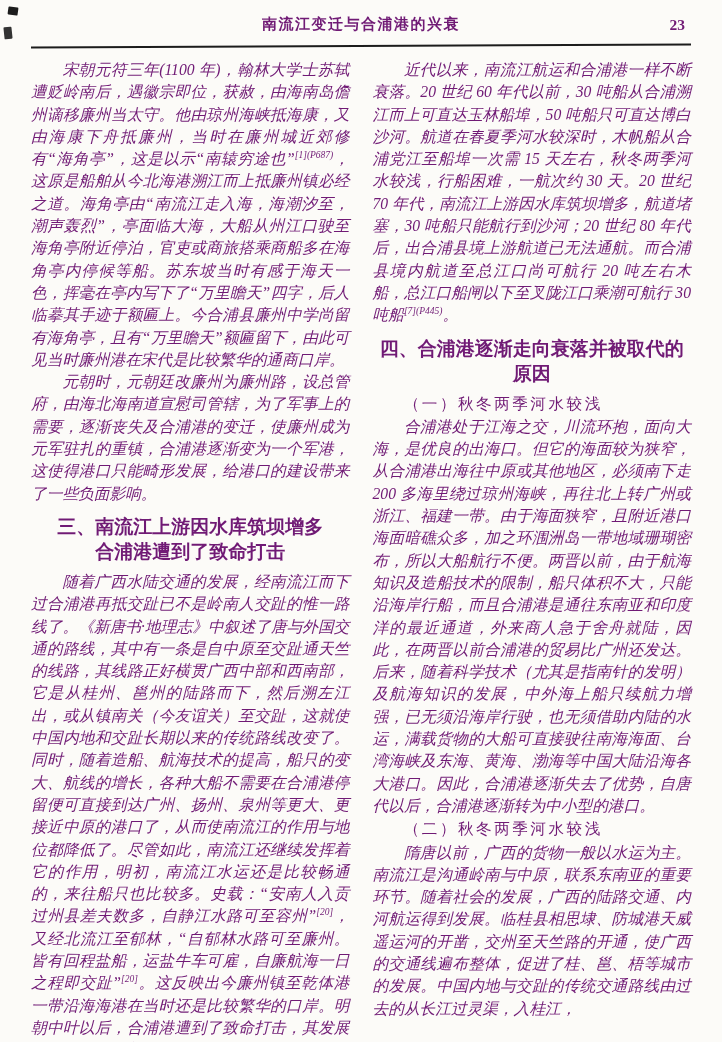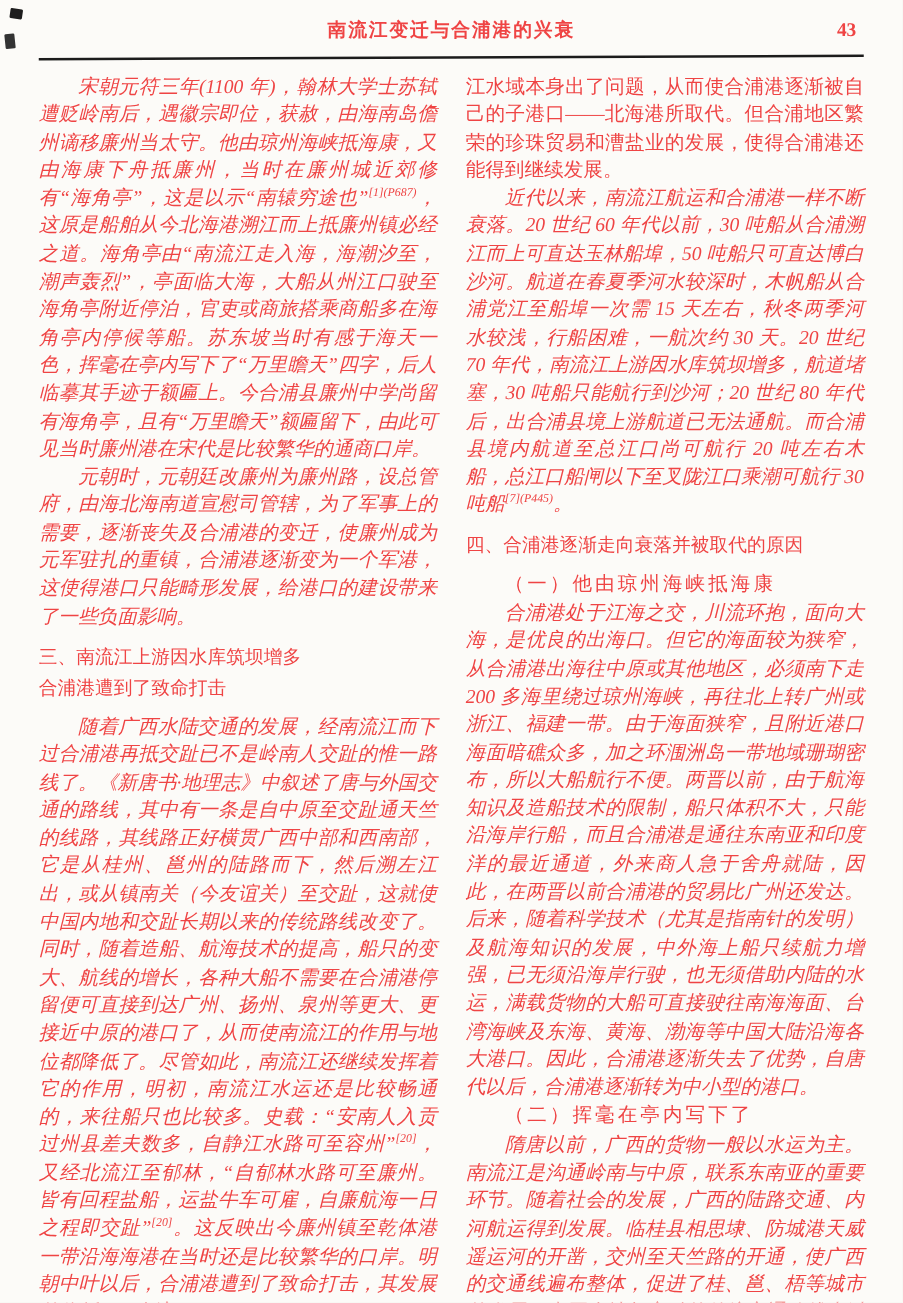--- a/index.html
+++ b/index.html
@@ -6,21 +6,21 @@
   body {
     width: 722px; height: 1042px;
     background: #efeeea;
     font-family: "Liberation Serif", "DejaVu Serif", serif;
   }
   .page {
     position: relative;
     width: 722px; height: 1042px;
     background: #fcfbf8;
     overflow: hidden;
-    color: #ef4444;
+    color: #701a75;
   }
   .page-header {
     position: absolute; top: 15px; left: 31px; right: 31px; height: 26px;
   }
   .running-title {
     text-align: center;
     font-size: 15px;
     letter-spacing: 1.5px;
     font-weight: 600;
   }
@@ -40,23 +40,24 @@
   .column {
     width: 322px;
     font-size: 15.7px;
     line-height: 22.3px;
     text-align: justify;
   }
   p.para { margin: 0; }
   p.indent { text-indent: 2em; font-style: italic; }
   .section-heading {
     margin: 9px 0 7px;
-    font-weight: normal;
-    font-size: 15px;
+    font-weight: bold;
+    font-size: 19px;
     line-height: 25px;
+    text-align: center;
     text-indent: 0;
   }
   .sub-heading {
     margin: 1px 0;
     font-size: 15.6px;
     font-weight: normal;
     letter-spacing: 2.5px;
     text-indent: 2em;
     line-height: 22.3px;
   }
@@ -72,37 +73,36 @@
 </head>
 <body>
 
 <div class="page">
 
   <div class="artifact artifact-1"></div>
   <div class="artifact artifact-2"></div>
 
   <header class="page-header">
     <div class="running-title">南流江变迁与合浦港的兴衰</div>
-    <div class="page-number">43</div>
+    <div class="page-number">23</div>
   </header>
   <div class="header-rule"></div>
 
   <main class="content">
 
     <section class="column">
       <p class="para indent"><span>宋朝元符三年(1100 年)，翰林大学士苏轼遭贬岭南后，遇徽宗即位，获赦，由海南岛儋州谪移廉州当太守。他由琼州海峡抵海康，又由海康下舟抵廉州，当时在廉州城近郊修有“海角亭”，这是以示“南辕穷途也”</span><sup class="cite">[1](P687)</sup><span>，这原是船舶从今北海港溯江而上抵廉州镇必经之道。海角亭由“南流江走入海，海潮汐至，潮声轰烈”，亭面临大海，大船从州江口驶至海角亭附近停泊，官吏或商旅搭乘商船多在海角亭内停候等船。苏东坡当时有感于海天一色，挥毫在亭内写下了“万里瞻天”四字，后人临摹其手迹于额匾上。今合浦县廉州中学尚留有海角亭，且有“万里瞻天”额匾留下，由此可见当时廉州港在宋代是比较繁华的通商口岸。</span></p>
       <p class="para indent">元朝时，元朝廷改廉州为廉州路，设总管府，由海北海南道宣慰司管辖，为了军事上的需要，逐渐丧失及合浦港的变迁，使廉州成为元军驻扎的重镇，合浦港逐渐变为一个军港，这使得港口只能畸形发展，给港口的建设带来了一些负面影响。</p>
       <h2 class="section-heading"><span>三、南流江上游因水库筑坝增多</span><br><span>合浦港遭到了致命打击</span></h2>
       <p class="para indent"><span>随着广西水陆交通的发展，经南流江而下过合浦港再抵交趾已不是岭南人交趾的惟一路线了。《新唐书·地理志》中叙述了唐与外国交通的路线，其中有一条是自中原至交趾通天竺的线路，其线路正好横贯广西中部和西南部，它是从桂州、邕州的陆路而下，然后溯左江出，或从镇南关（今友谊关）至交趾，这就使中国内地和交趾长期以来的传统路线改变了。同时，随着造船、航海技术的提高，船只的变大、航线的增长，各种大船不需要在合浦港停留便可直接到达广州、扬州、泉州等更大、更接近中原的港口了，从而使南流江的作用与地位都降低了。尽管如此，南流江还继续发挥着它的作用，明初，南流江水运还是比较畅通的，来往船只也比较多。史载：“安南人入贡过州县差夫数多，自静江水路可至容州”</span><sup class="cite">[20]</sup><span>，又经北流江至郁林，“自郁林水路可至廉州。皆有回程盐船，运盐牛车可雇，自廉航海一日之程即交趾”</span><sup class="cite">[20]</sup><span>。这反映出今廉州镇至乾体港一带沿海海港在当时还是比较繁华的口岸。明朝中叶以后，合浦港遭到了致命打击，其发展的依托——南流</span></p>
     </section>
 
     <section class="column">
-      <p class="para">江水域本身出了问题，从而使合浦港逐渐被自己的子港口——北海港所取代。但合浦地区繁荣的珍珠贸易和漕盐业的发展，使得合浦港还能得到继续发展。</p>
       <p class="para indent"><span>近代以来，南流江航运和合浦港一样不断衰落。20 世纪 60 年代以前，30 吨船从合浦溯江而上可直达玉林船埠，50 吨船只可直达博白沙河。航道在春夏季河水较深时，木帆船从合浦党江至船埠一次需 15 天左右，秋冬两季河水较浅，行船困难，一航次约 30 天。20 世纪 70 年代，南流江上游因水库筑坝增多，航道堵塞，30 吨船只能航行到沙河；20 世纪 80 年代后，出合浦县境上游航道已无法通航。而合浦县境内航道至总江口尚可航行 20 吨左右木船，总江口船闸以下至叉陇江口乘潮可航行 30 吨船</span><sup class="cite">[7](P445)</sup><span>。</span></p>
       <h2 class="section-heading">四、合浦港逐渐走向衰落并被取代的原因</h2>
-      <h3 class="sub-heading">（一）他由琼州海峡抵海康</h3>
+      <h3 class="sub-heading">（一）秋冬两季河水较浅</h3>
       <p class="para indent">合浦港处于江海之交，川流环抱，面向大海，是优良的出海口。但它的海面较为狭窄，从合浦港出海往中原或其他地区，必须南下走 200 多海里绕过琼州海峡，再往北上转广州或浙江、福建一带。由于海面狭窄，且附近港口海面暗礁众多，加之环涠洲岛一带地域珊瑚密布，所以大船航行不便。两晋以前，由于航海知识及造船技术的限制，船只体积不大，只能沿海岸行船，而且合浦港是通往东南亚和印度洋的最近通道，外来商人急于舍舟就陆，因此，在两晋以前合浦港的贸易比广州还发达。后来，随着科学技术（尤其是指南针的发明）及航海知识的发展，中外海上船只续航力增强，已无须沿海岸行驶，也无须借助内陆的水运，满载货物的大船可直接驶往南海海面、台湾海峡及东海、黄海、渤海等中国大陆沿海各大港口。因此，合浦港逐渐失去了优势，自唐代以后，合浦港逐渐转为中小型的港口。</p>
-      <h3 class="sub-heading">（二）挥毫在亭内写下了</h3>
+      <h3 class="sub-heading">（二）秋冬两季河水较浅</h3>
       <p class="para indent">隋唐以前，广西的货物一般以水运为主。南流江是沟通岭南与中原，联系东南亚的重要环节。随着社会的发展，广西的陆路交通、内河航运得到发展。临桂县相思埭、防城港天威遥运河的开凿，交州至天竺路的开通，使广西的交通线遍布整体，促进了桂、邕、梧等城市的发展。中国内地与交趾的传统交通路线由过去的从长江过灵渠，入桂江，</p>
     </section>
 
   </main>
 </div>
 
 </body></html>

